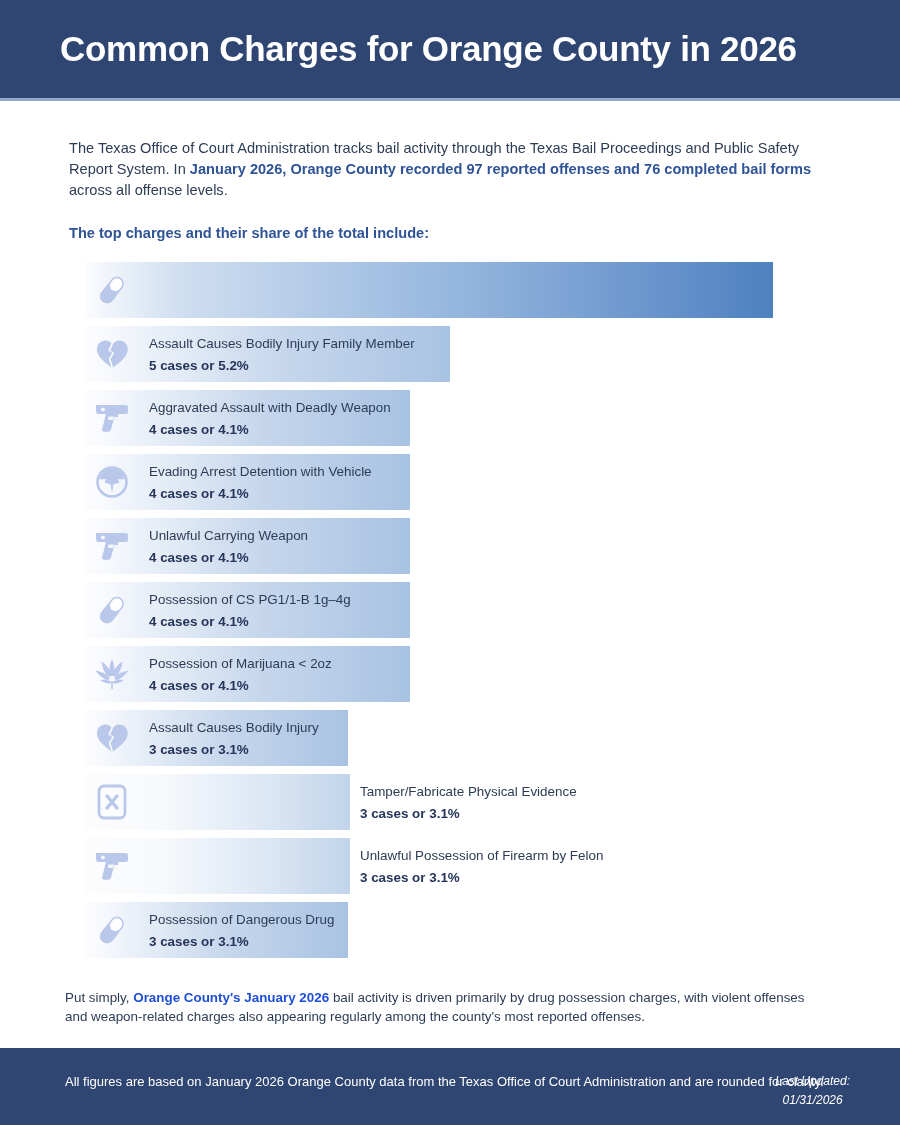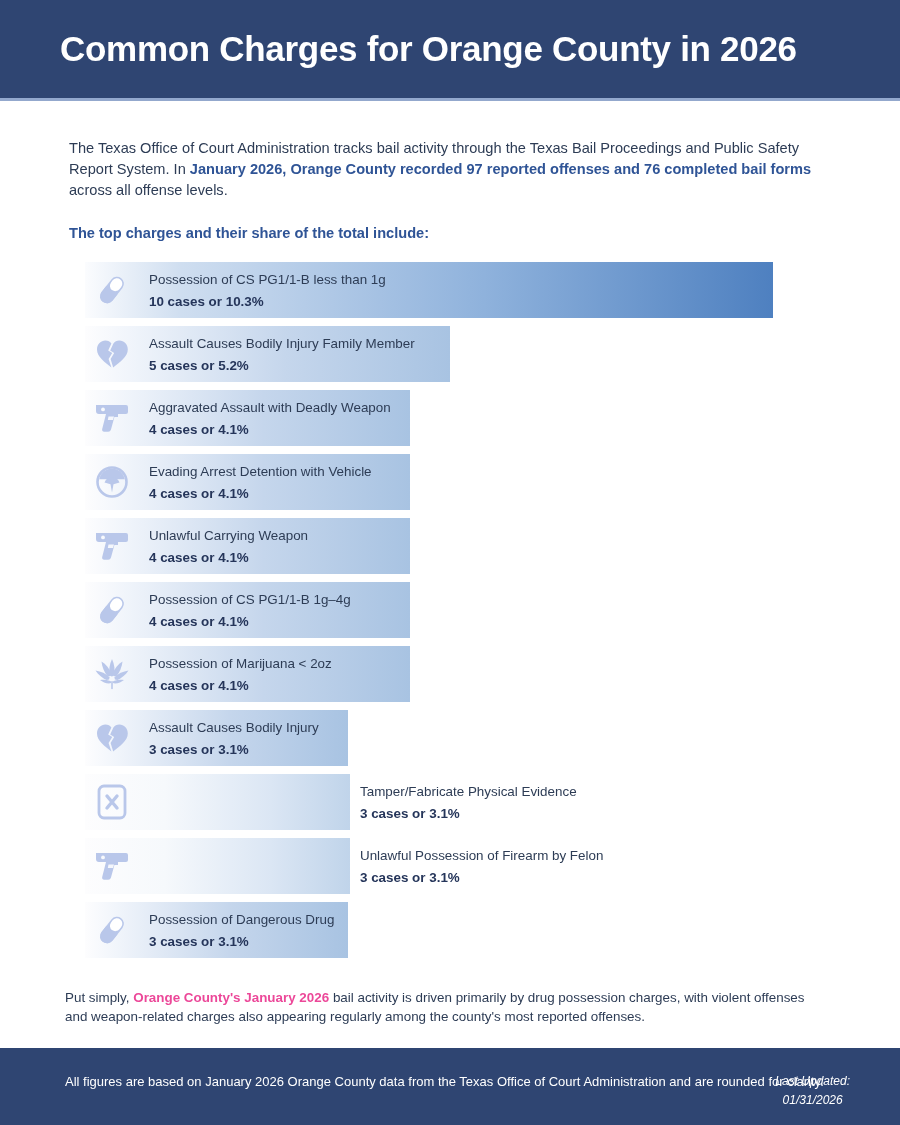--- a/index.html
+++ b/index.html
@@ -123,21 +123,21 @@
   }
 
   
   .closing {
     margin: 30px 70px 0 65px;
     font-size: 13.4px;
     line-height: 19px;
     color: #2d3c55;
   }
   .closing .hl {
-    color: #ec4899;
+    color: #1d4ed8;
     font-weight: bold;
   }
 
   
   .footer {
     position: absolute;
     left: 0; top: 1048px;
     width: 900px;
     height: 77px;
     background: #2f4572;
@@ -178,24 +178,20 @@
       <div class="row">
         <div class="bar deep" style="width: 688px;"></div>
         <div class="icon-slot">
           <svg width="34" height="34" viewBox="0 0 34 34">
             <g transform="rotate(38 17 17)">
               <rect x="10" y="2" width="14" height="30" rx="7" fill="#b9c7ea"></rect>
               <path d="M10 17 h14 v8 a7 7 0 0 1 -7 7 a7 7 0 0 1 -7 -7 z" fill="#b9c7ea"></path>
               <rect x="11.6" y="3.6" width="10.8" height="13.4" rx="5.4" fill="#ffffff"></rect>
             </g>
           </svg>
-        </div>
-        <div class="labels inside">
-          <div class="charge-name">Possession of CS PG1/1-B less than 1g</div>
-          <div class="charge-stat">10 cases or 10.3%</div>
         </div>
       </div>
       <div class="row">
         <div class="bar" style="width: 365px;"></div>
         <div class="icon-slot">
           <svg width="34" height="32" viewBox="0 0 34 32">
             <path d="M16.4 29.5 C10 24 2 19 2 11.4 C2 6.3 5.9 2.6 10.4 2.6 C13 2.6 15.2 3.9 16.4 5.6 L13.2 12.4 L17.2 14.9 L13.6 21 L16.4 29.5 Z" fill="#b9c7ea"></path>
             <path d="M18.2 29.5 L15.6 21 L19.2 15.1 L15.2 12.5 L18.4 5.6 C19.7 3.9 21.8 2.6 24.4 2.6 C28.9 2.6 32.8 6.3 32.8 11.4 C32.8 19 24.6 24 18.2 29.5 Z" fill="#b9c7ea"></path>
           </svg>
         </div>

